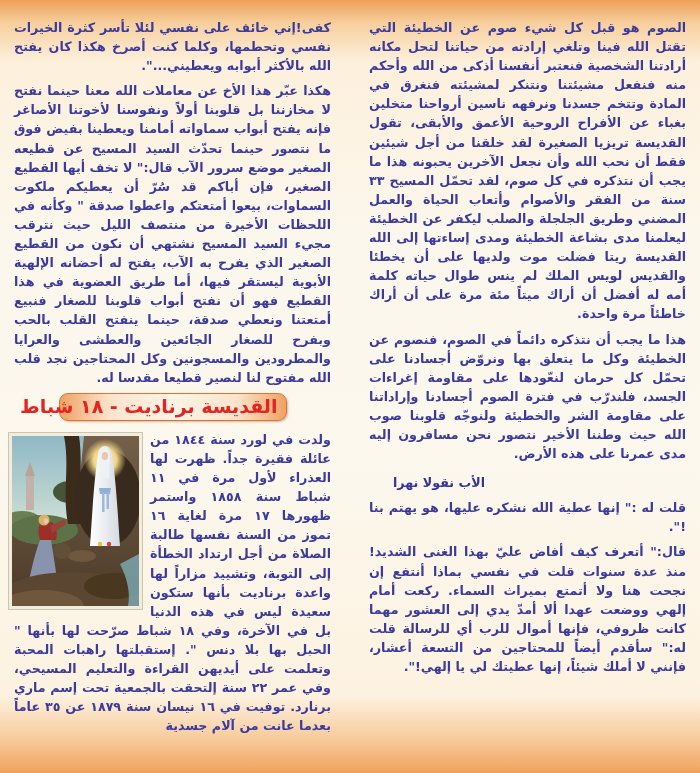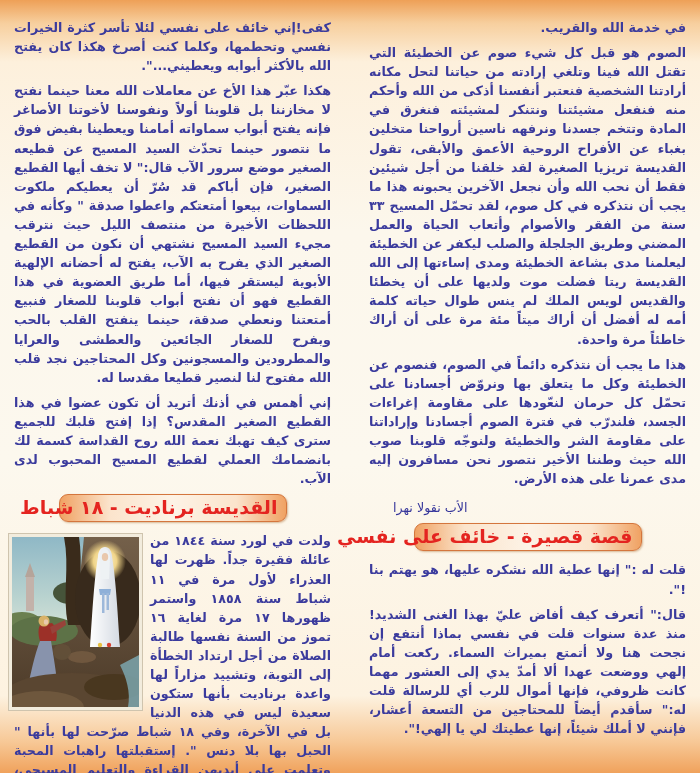--- a/index.html
+++ b/index.html
@@ -39,21 +39,21 @@
   .col p {
     margin: 6px;
   }
   p.short-line {
     text-align: right;
   }
   .signature {
     margin: 10px 0 4px 0;
     padding-left: 30px;
     text-align: left;
-    font-weight: normal;
+    font-weight: bold;
     color: #34349a;
   }
   .heading-box {
     box-sizing: border-box;
     width: 228px;
     margin: 6px auto 9px auto;
     padding: 3px 8px 4px 8px;
     border: 1.5px solid #d4763d;
     border-radius: 9px;
     background: linear-gradient(90deg,
@@ -78,36 +78,31 @@
     display: block;
   }
 </style>
 </head>
 <body>
 
 <div class="page">
   <div class="columns">
 
     <div class="col">
-      <p class="short-line">في خدمة الله والقريب.</p>
       <p>الصوم هو قبل كل شيء صوم عن الخطيئة التي تقتل الله فينا وتلغي إرادته من حياتنا لتحل مكانه أرادتنا الشخصية فنعتبر أنفسنا أذكى من الله وأحكم منه فنفعل مشيئتنا ونتنكر لمشيئته فنغرق في المادة وتتخم جسدنا ونرفهه ناسين أرواحنا متخلين بغباء عن الأفراح الروحية الأعمق والأبقى، تقول القديسة تريزيا الصغيرة لقد خلقنا من أجل شيئين فقط أن نحب الله وأن نجعل الآخرين يحبونه هذا ما يجب أن نتذكره في كل صوم، لقد تحمّل المسيح ٣٣ سنة من الفقر والأصوام وأتعاب الحياة والعمل المضني وطريق الجلجلة والصلب ليكفر عن الخطيئة ليعلمنا مدى بشاعة الخطيئة ومدى إساءتها إلى الله القديسة ريتا فضلت موت ولديها على أن يخطئا والقديس لويس الملك لم ينس طوال حياته كلمة أمه له أفضل أن أراك ميتاً مئة مرة على أن أراك خاطئاً مرة واحدة.</p>
       <p>هذا ما يجب أن نتذكره دائماً في الصوم، فنصوم عن الخطيئة وكل ما يتعلق بها ونروّض أجسادنا على تحمّل كل حرمان لنعّودها على مقاومة إغراءات الجسد، فلندرّب في فترة الصوم أجسادنا وإراداتنا على مقاومة الشر والخطيئة ولنوجّه قلوبنا صوب الله حيث وطننا الأخير نتصور نحن مسافرون إليه مدى عمرنا على هذه الأرض.</p>
       <div class="signature">الأب نقولا نهرا</div>
-      <div class="heading-box">
-        <span>قصة قصيرة - خائف على نفسي</span>
-      </div>
       <p>قلت له :" إنها عطية الله نشكره عليها، هو يهتم بنا !".</p>
       <p>قال:" أتعرف كيف أفاض عليّ بهذا الغنى الشديد!منذ عدة سنوات قلت في نفسي بماذا أنتفع إن نجحت هنا ولا أتمتع بميراث السماء. ركعت أمام إلهي ووضعت عهدا ألا أمدّ يدي إلى العشور مهما كانت ظروفي، فإنها أموال للرب أي للرسالة قلت له:" سأقدم أيضاً للمحتاجين من التسعة أعشار، فإنني لا أملك شيئاً، إنها عطيتك لي يا إلهي!".</p>
 
     </div>
 
     <div class="col">
       <p>كفى!إني خائف على نفسي لئلا تأسر كثرة الخيرات نفسي وتحطمها، وكلما كنت أصرخ هكذا كان يفتح الله بالأكثر أبوابه ويعطيني...".</p>
       <p>هكذا عبّر هذا الأخ عن معاملات الله معنا حينما نفتح لا مخازننا بل قلوبنا أولاً ونفوسنا لأخوتنا الأصاغر فإنه يفتح أبواب سماواته أمامنا ويعطينا بفيض فوق ما نتصور حينما تحدّث السيد المسيح عن قطيعه الصغير موضع سرور الآب قال:" لا تخف أيها القطيع الصغير، فإن أباكم قد سُرّ أن يعطيكم ملكوت السماوات، بيعوا أمتعتكم واعطوا صدقة " وكأنه في اللحظات الأخيرة من منتصف الليل حيث نترقب مجيء السيد المسيح نشتهي أن نكون من القطيع الصغير الذي يفرح به الآب، يفتح له أحضانه الإلهية الأبوية ليستقر فيها، أما طريق العضوية في هذا القطيع فهو أن نفتح أبواب قلوبنا للصغار فنبيع أمتعتنا ونعطي صدقة، حينما ينفتح القلب بالحب وبفرح للصغار الجائعين والعطشى والعرايا والمطرودين والمسجونين وكل المحتاجين نجد قلب الله مفتوح لنا لنصير قطيعا مقدسا له.</p>
-      <p>إني أهمس في أذنك أتريد أن تكون عضوا في هذا القطيع الصغير المقدس؟ إذا إفتح قلبك للجميع سترى كيف تهبك نعمة الله روح القداسة كسمة لك بانضمامك العملي لقطيع المسيح المحبوب لدى الآب.</p>
       <div class="heading-box">
         <span>القديسة برناديت - ١٨ شباط</span>
       </div>
 
       <div class="saint-section">
         <div class="holy-image">
           <svg viewBox="0 0 135 178" width="135" height="178" role="img">
             <defs>
               <linearGradient id="sky" x1="0" y1="0" x2="0" y2="1">
                 <stop offset="0" stop-color="#8fb8c6"></stop>

